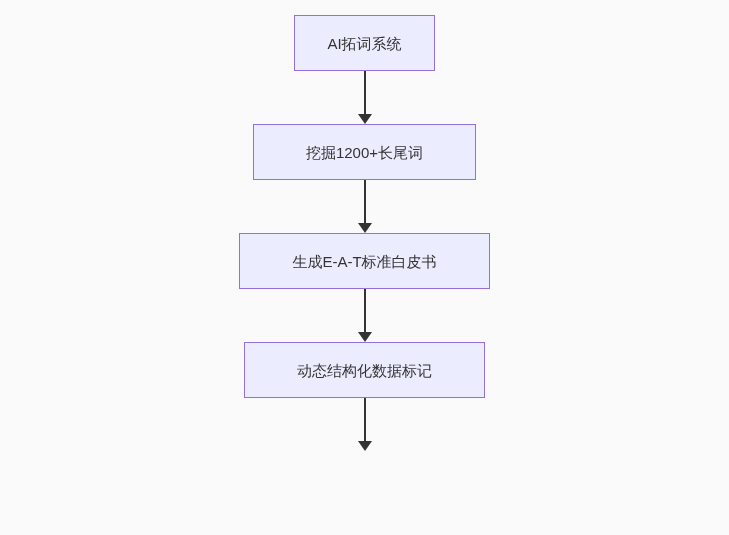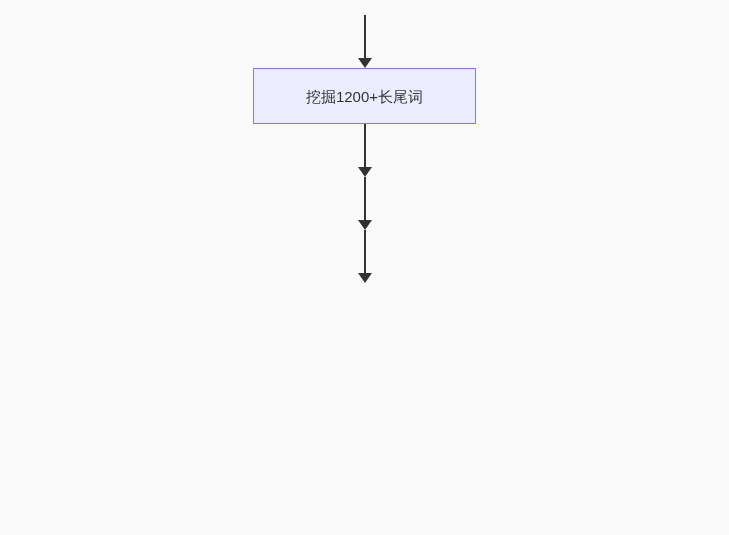--- a/index.html
+++ b/index.html
@@ -59,41 +59,50 @@
     border-left: 7px solid transparent;
     border-right: 7px solid transparent;
     border-top: 10px solid var(--arrow-color);
   }
 </style>
 </head>
 <body>
 
 <div class="flowchart">
 
+  <div class="node narrow">
+    <span>AI拓词系统</span>
+  </div>
 
   <div class="edge">
     <div class="line"></div>
     <div class="head"></div>
   </div>
 
   <div class="node">
     <span>挖掘1200+长尾词</span>
   </div>
 
   <div class="edge">
     <div class="line"></div>
     <div class="head"></div>
   </div>
 
+  <div class="node">
+    <span>生成E-A-T标准白皮书</span>
+  </div>
 
   <div class="edge">
     <div class="line"></div>
     <div class="head"></div>
   </div>
 
+  <div class="node">
+    <span>动态结构化数据标记</span>
+  </div>
 
   <div class="edge">
     <div class="line"></div>
     <div class="head"></div>
   </div>
 
 
 </div>
 
 </body></html>

